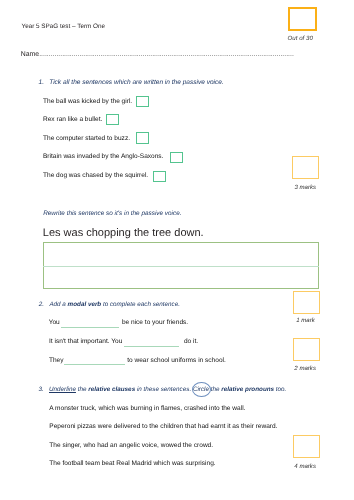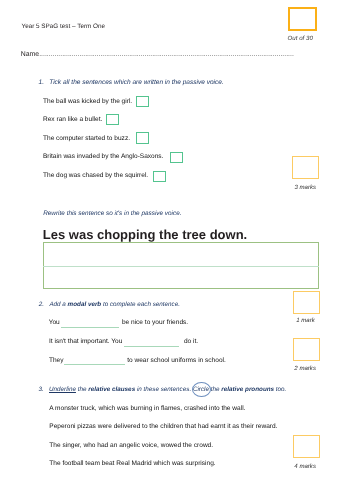--- a/index.html
+++ b/index.html
@@ -24,21 +24,21 @@
   .qtext b{font-weight:bold;}
   .sent{font-size:6.55px;color:#121212;}
   .cbox{position:absolute;border:1.5px solid #54C48F;box-sizing:border-box;}
   .markbox{position:absolute;border:1.7px solid #FCCB63;box-sizing:border-box;}
   .marklabel{position:absolute;font-size:6.1px;font-style:italic;color:#333;}
 
   #q1num{left:38.6px;top:79.4px;}
   #q1text{left:49.2px;top:79.4px;}
 
   #rw-instr{left:43.2px;top:209.9px;font-size:6.4px;font-style:italic;color:#1F3864;}
-  #rw-sent{left:42.8px;top:227.4px;font-size:13px;color:#231f20;font-weight:bold;}
+  #rw-sent{left:42.8px;top:227.4px;font-size:11px;color:#231f20;}
   #rw-box{position:absolute;left:42.6px;top:242.2px;width:276.8px;height:46.4px;
           border:1px solid #9CC183;box-sizing:border-box;}
   #rw-div{position:absolute;left:42.6px;top:265.5px;width:276.4px;height:1px;background:#BFE0C9;}
 
   #q2num{left:38.8px;top:300.6px;font-size:6.3px;}
   #q2text{left:49.4px;top:300.6px;font-size:6.3px;}
 
   #q3num{left:38.6px;top:385.7px;font-size:6.3px;}
   #q3text{left:49.0px;top:385.7px;font-size:6.3px;}
   #q3text u{text-decoration:underline;}

